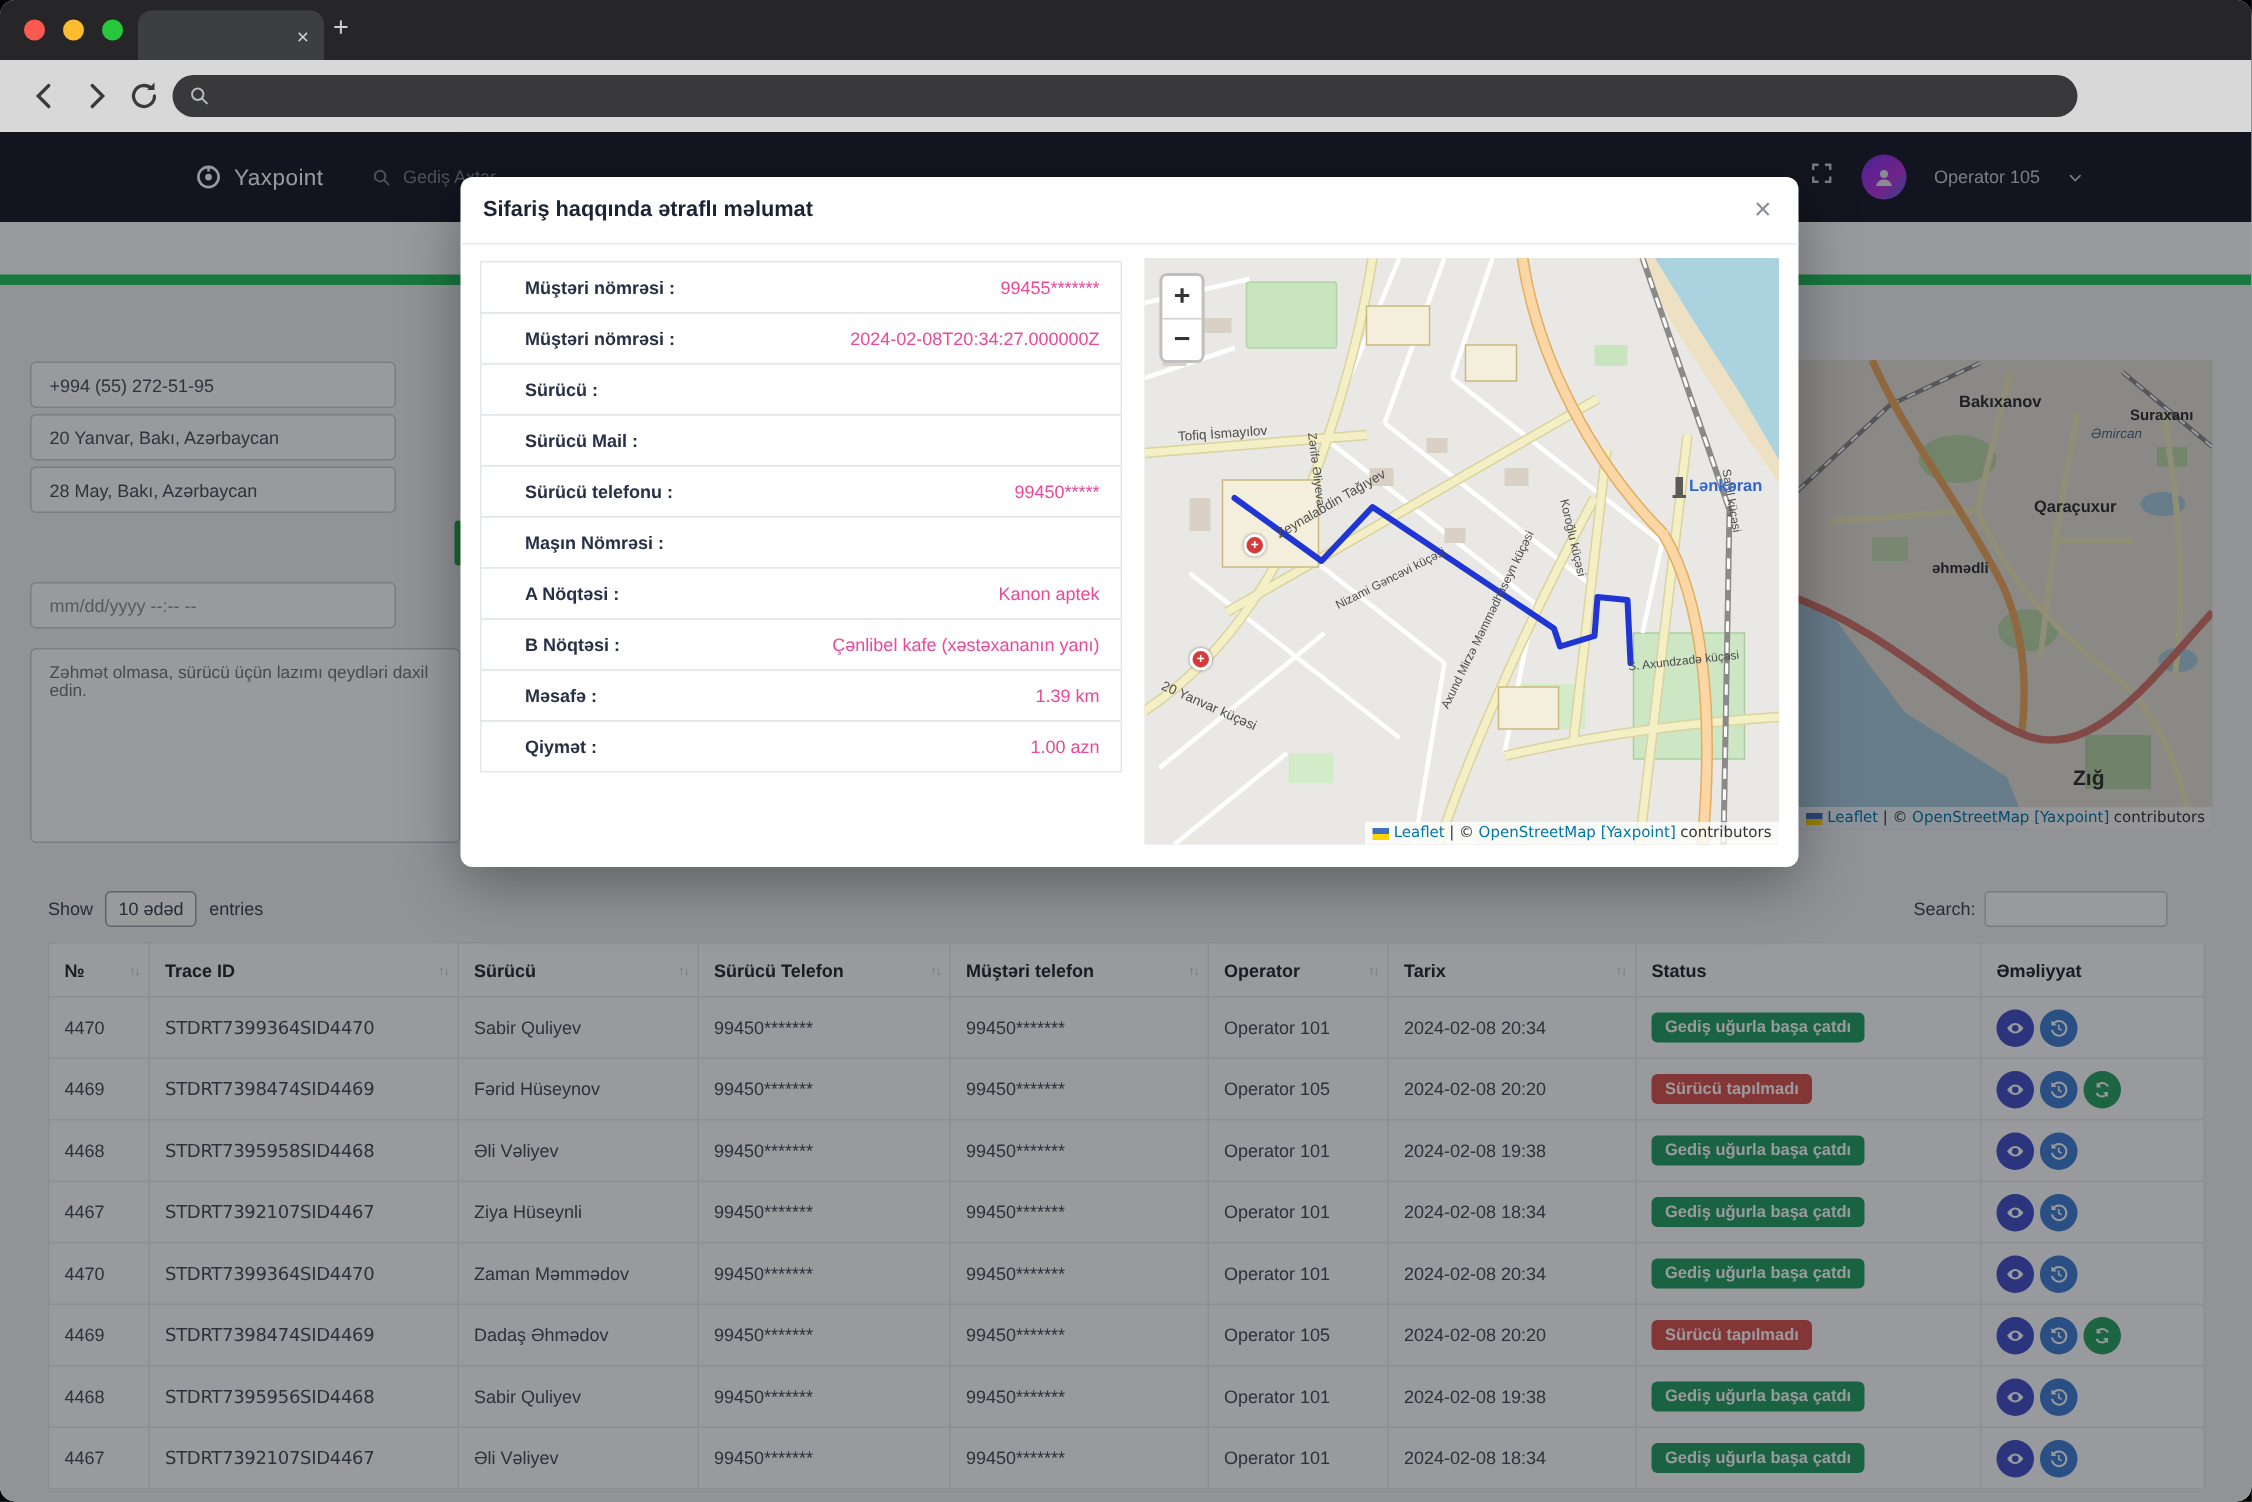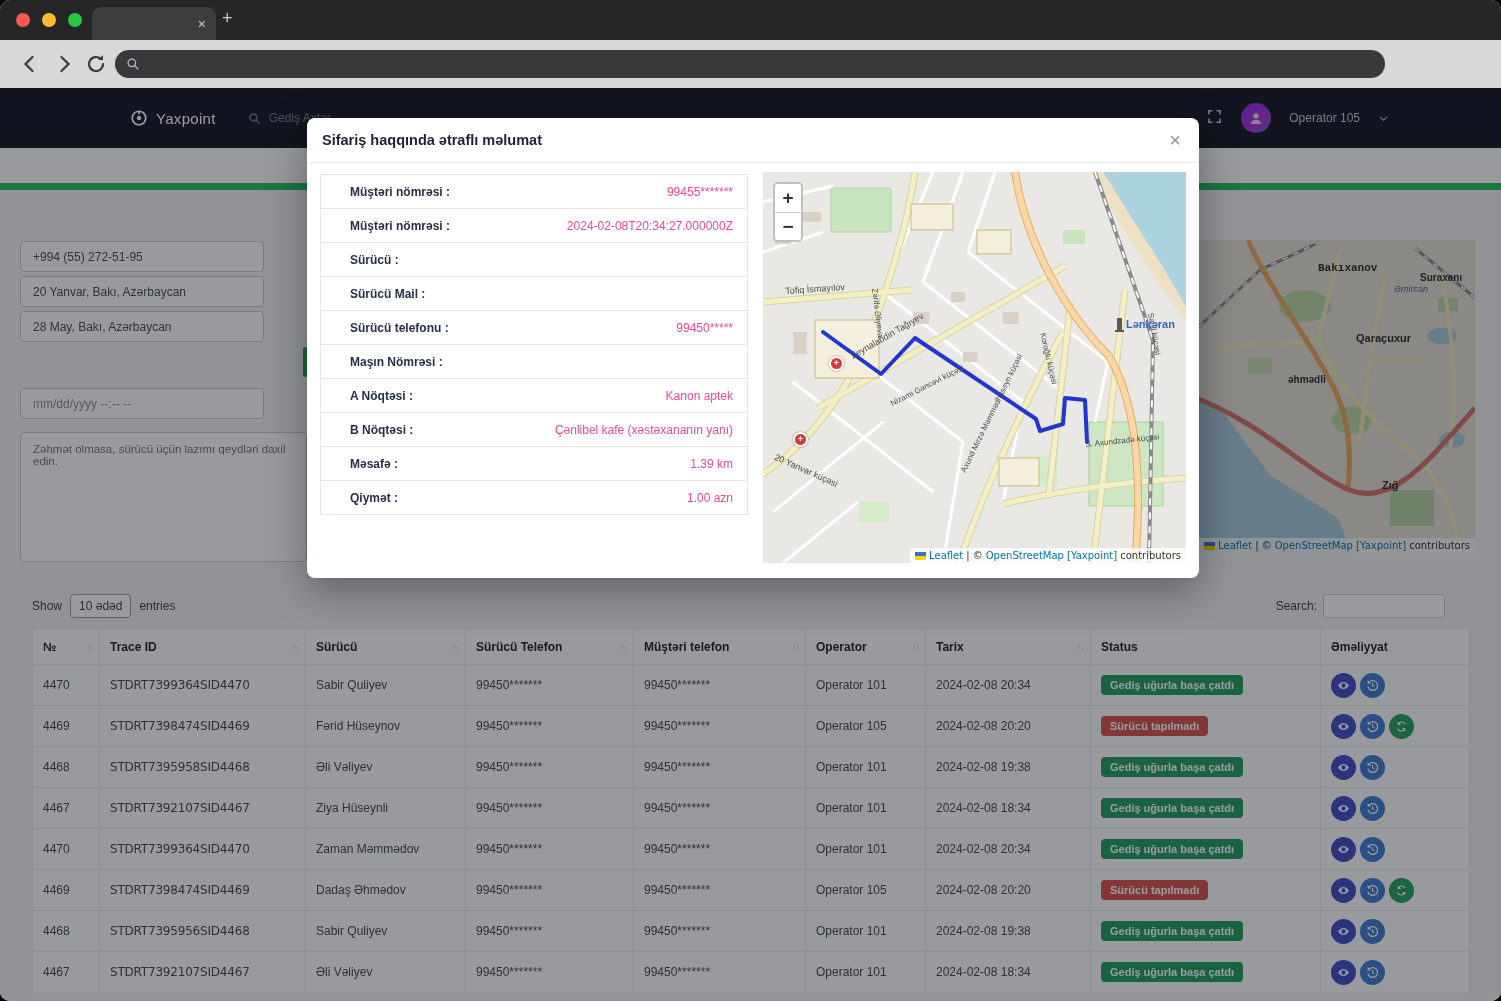--- a/index.html
+++ b/index.html
@@ -215,26 +215,26 @@
           <path d="M128,100 C150,150 185,185 225,215"></path>
           <path d="M225,215 C250,240 262,270 268,300"></path>
           <path d="M195,35 L180,120 L170,200"></path>
           <path d="M252,35 C262,90 268,150 260,210"></path>
           <path d="M180,120 L232,120"></path>
         </g>
         <path d="M58,0 C80,50 120,100 145,150 C158,178 162,210 158,248" stroke="#f0a95e" stroke-width="5" fill="none"></path>
         <path d="M0,156 C70,180 120,235 160,250 C205,268 245,212 285,168" stroke="#d6766c" stroke-width="5" fill="none"></path>
       </svg>
       <div>
-          <div class="lbl" style="position: absolute; left: 128px; top: 22px; font-size: 11px; font-family: Liberation Mono, monospace;">Bakıxanov</div>
+          <div class="lbl" style="position: absolute; left: 116px; top: 22px; font-size: 11px;">Bakıxanov</div>
           <div class="lbl" style="position: absolute; left: 230px; top: 32px; font-size: 10px;">Suraxanı</div>
           <div class="lbl italic" style="position: absolute; left: 204px; top: 44px; font-size: 9px;">Əmircan</div>
           <div class="lbl" style="position: absolute; left: 166px; top: 92px; font-size: 11px;">Qaraçuxur</div>
           <div class="lbl" style="position: absolute; left: 98px; top: 134px; font-size: 10px;">əhmədli</div>
-          <div class="lbl" style="position: absolute; left: 192px; top: 239px; font-size: 11px;">Zığ</div>
+          <div class="lbl" style="position: absolute; left: 192px; top: 270px; font-size: 14px;">Zığ</div>
         </div>
       <div class="map-attr">
         <span class="flag"></span>
         <span class="lnk">Leaflet</span>
           <span> | © </span>
           <span class="lnk">OpenStreetMap [Yaxpoint]</span>
           <span> contributors</span>
       </div>
     </div>
 

